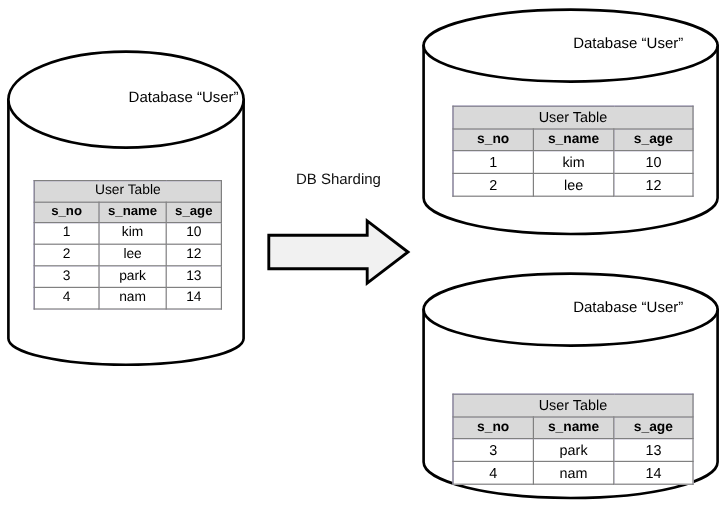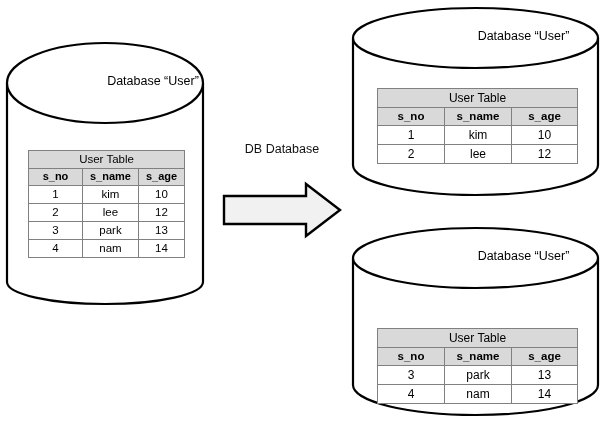--- a/index.html
+++ b/index.html
@@ -166,21 +166,21 @@
         <td class="cell">13</td>
       </tr>
       <tr>
         <td class="cell">4</td>
         <td class="cell">nam</td>
         <td class="cell">14</td>
       </tr>
     </tbody>
   </table>
 
-  <div class="op-label" id="op-sharding-label">DB Database</div>
+  <div class="op-label" id="op-sharding-label">DB Sharding</div>
 
   <div class="db-label" id="db-shard1-label">Database “User”</div>
 
   <table class="user-table shard-table" id="db-shard1-table">
     <colgroup>
         <col style="width:67px">
         <col style="width:67px">
         <col style="width:66px">
       </colgroup>
     <thead>

